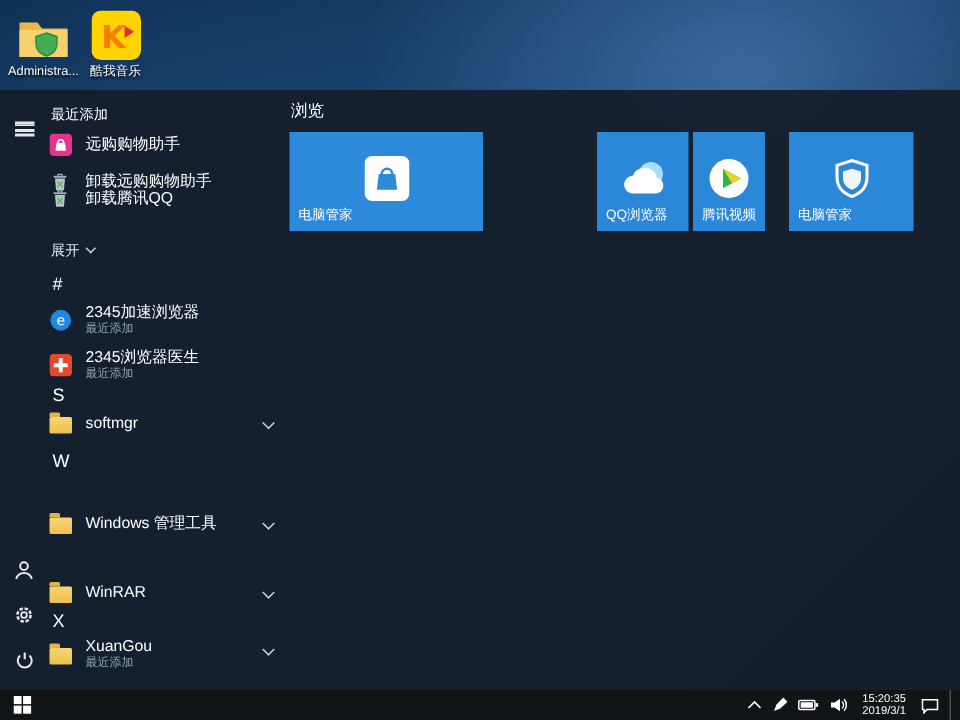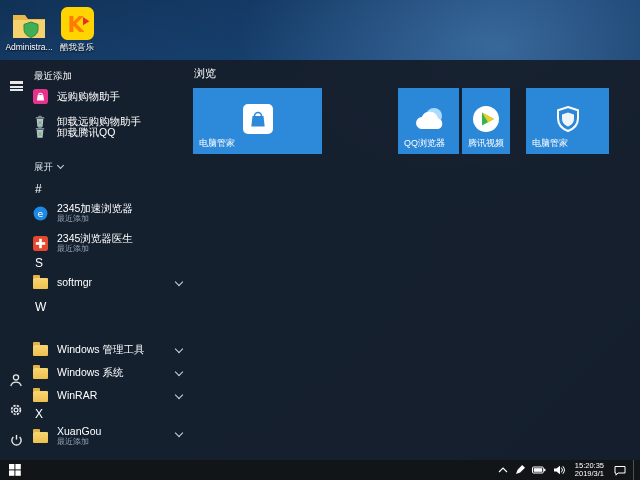--- a/index.html
+++ b/index.html
@@ -190,27 +190,20 @@
 
       <div class="letter" style="top:240px">W</div>
 
       <div class="app-row" style="top:277px">
         <span class="ic">
             <span class="folder-ic"></span>
           </span>
         <span class="app-label">Windows 管理工具</span>
         <span class="chev"></span>
       </div>
-      <div class="app-row" style="top:300px">
-        <span class="ic">
-            <span class="folder-ic"></span>
-          </span>
-        <span class="app-label">Windows 系统</span>
-        <span class="chev"></span>
-      </div>
       <div class="app-row" style="top:323px">
         <span class="ic">
             <span class="folder-ic"></span>
           </span>
         <span class="app-label">WinRAR</span>
         <span class="chev"></span>
       </div>
 
       <div class="letter" style="top:347px">X</div>
 

